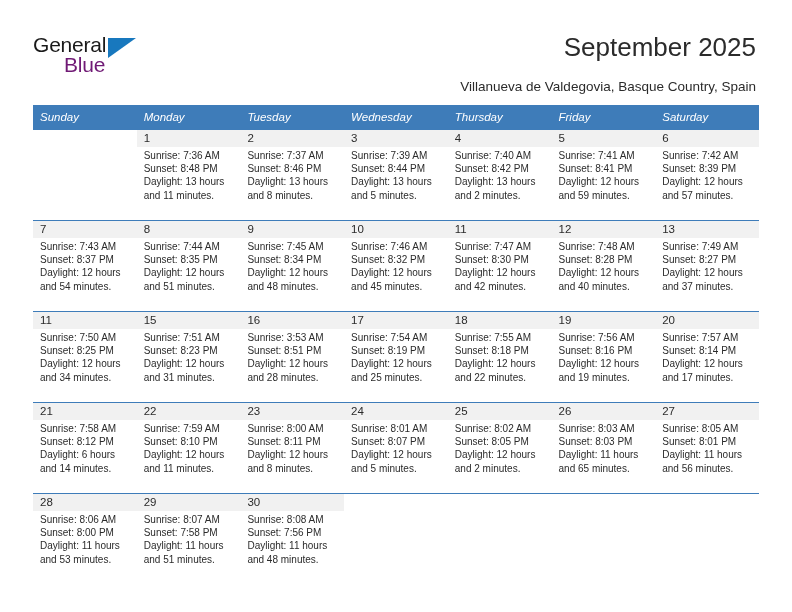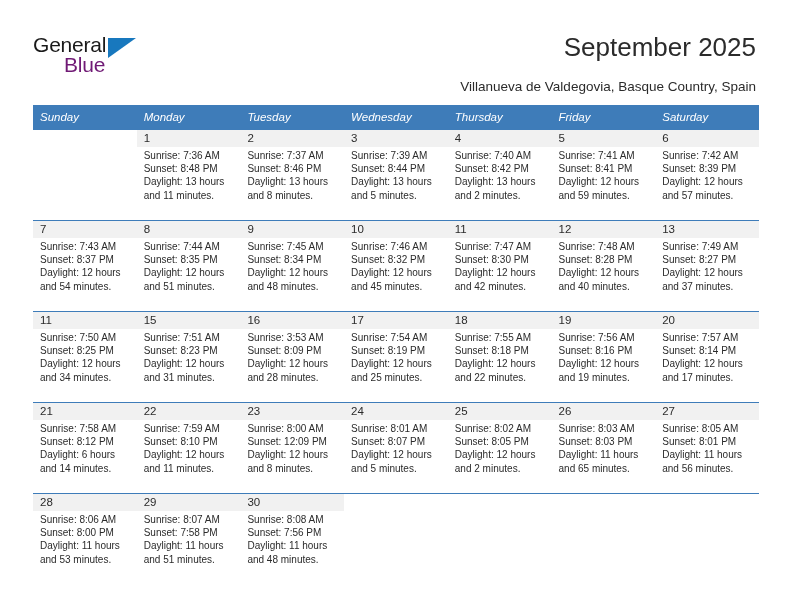--- a/index.html
+++ b/index.html
@@ -330,21 +330,21 @@
                 <div>Sunset: 8:23 PM</div>
                 <div class="wrap">Daylight: 12 hours and 31 minutes.</div>
               </div>
             </div>
           </td>
           <td>
             <div class="cell-inner">
               <div class="daynum-band">16</div>
               <div class="detail">
                 <div>Sunrise: 3:53 AM</div>
-                <div>Sunset: 8:09 PM</div>
+                <div>Sunset: 8:51 PM</div>
                 <div class="wrap">Daylight: 12 hours and 28 minutes.</div>
               </div>
             </div>
           </td>
           <td>
             <div class="cell-inner">
               <div class="daynum-band">17</div>
               <div class="detail">
                 <div>Sunrise: 7:54 AM</div>
                 <div>Sunset: 8:19 PM</div>
@@ -402,21 +402,21 @@
                 <div>Sunset: 8:10 PM</div>
                 <div class="wrap">Daylight: 12 hours and 11 minutes.</div>
               </div>
             </div>
           </td>
           <td>
             <div class="cell-inner">
               <div class="daynum-band">23</div>
               <div class="detail">
                 <div>Sunrise: 8:00 AM</div>
-                <div>Sunset: 12:09 PM</div>
+                <div>Sunset: 8:11 PM</div>
                 <div class="wrap">Daylight: 12 hours and 8 minutes.</div>
               </div>
             </div>
           </td>
           <td>
             <div class="cell-inner">
               <div class="daynum-band">24</div>
               <div class="detail">
                 <div>Sunrise: 8:01 AM</div>
                 <div>Sunset: 8:07 PM</div>

